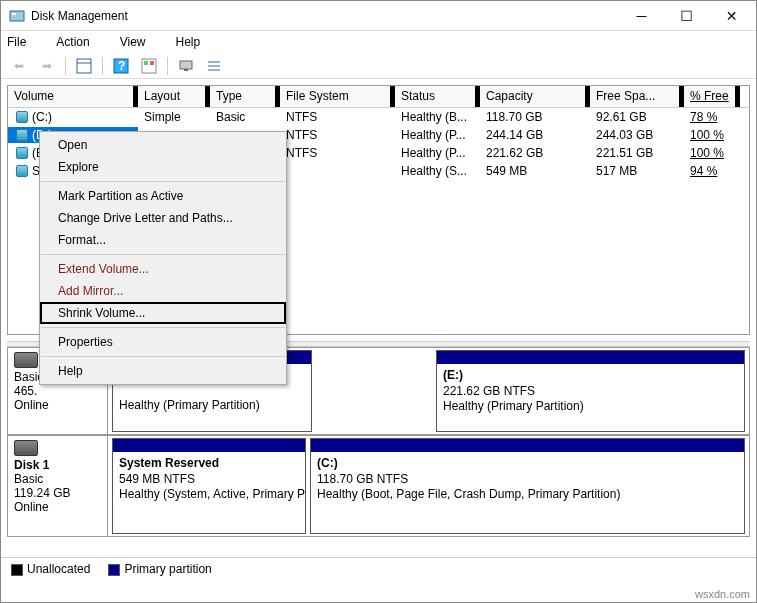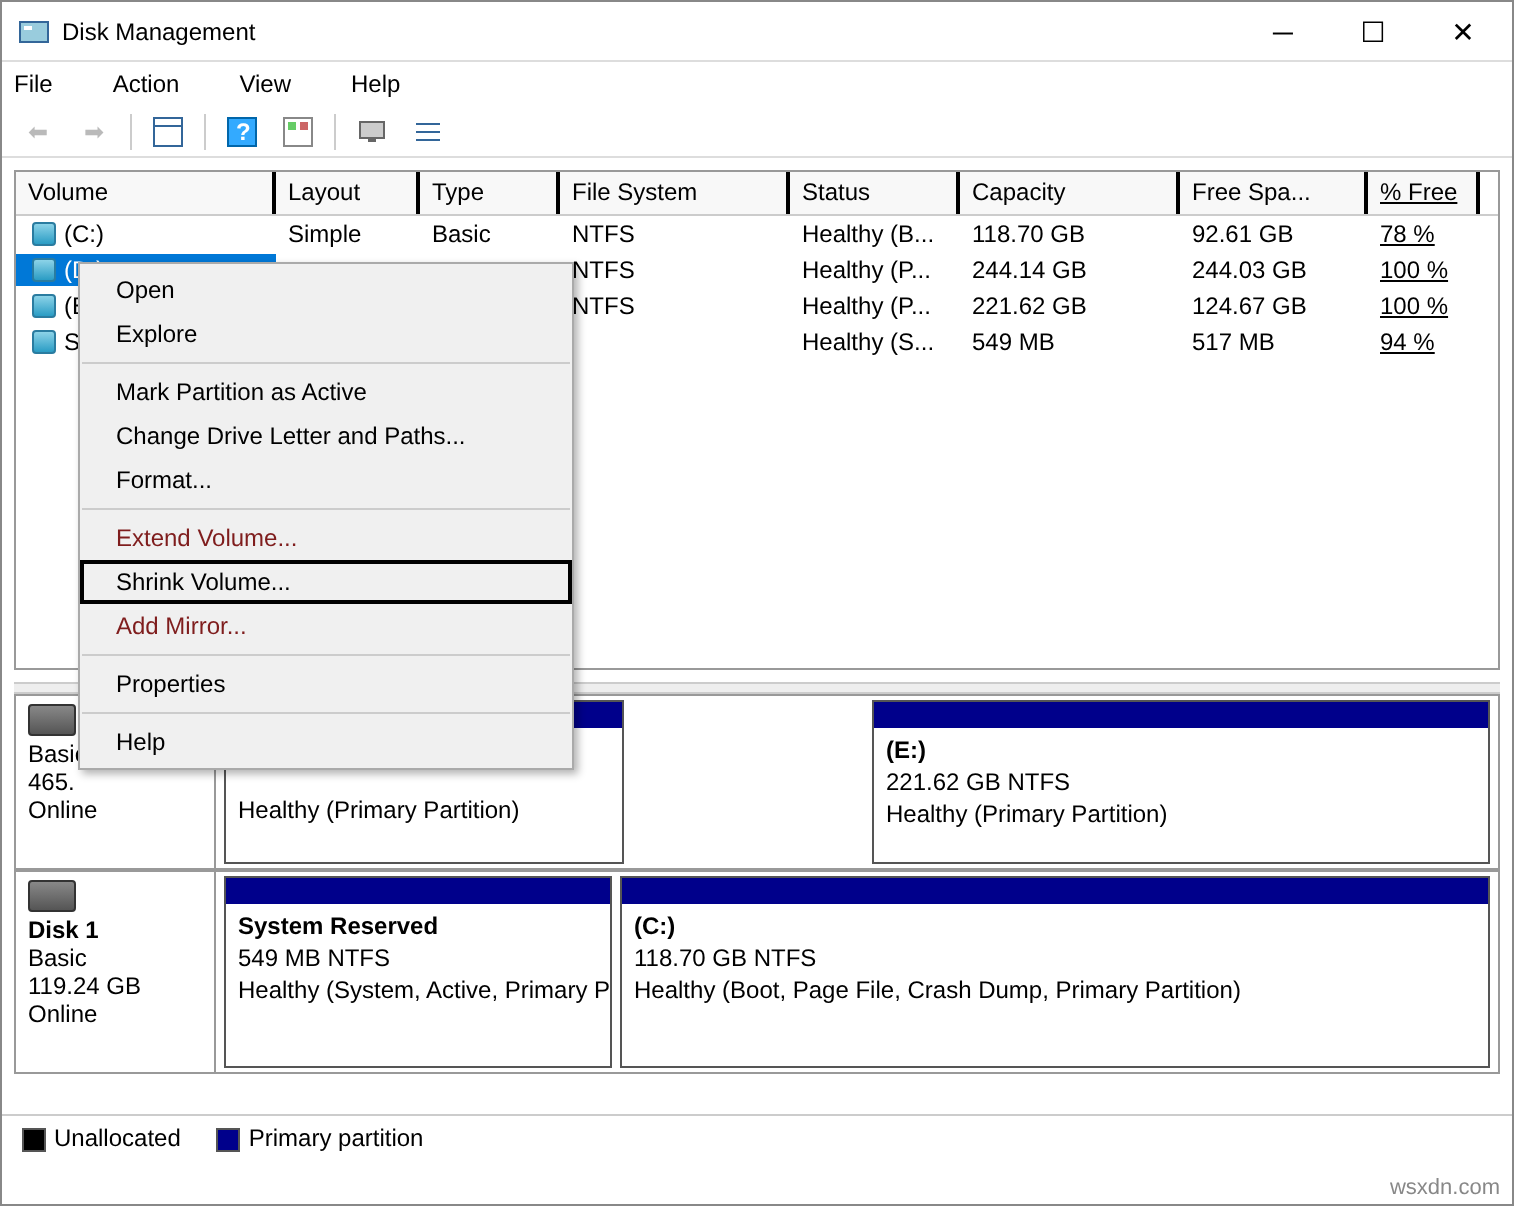--- a/index.html
+++ b/index.html
@@ -12,21 +12,21 @@
 .winbtn { width: 45px; height: 29px; display:flex; align-items:center; justify-content:center; font-size:14px;}
 .menubar { display: flex; padding: 2px 6px; gap: 30px; height:22px; align-items:center;}
 .menubar span { }
 .toolbar { display: flex; align-items:center; padding: 2px 6px; gap: 4px; height:26px; border-bottom:1px solid #ddd;}
 .tbtn { width:24px; height:22px; display:flex; align-items:center; justify-content:center; color:#555;}
 .tbtn.dis { opacity:0.4;}
 .sep { width:1px; height:18px; background:#ccc; margin:0 2px;}
 
 .grid { border:1px solid #999; margin:6px;}
 .ghead { display:flex; background:#fff; border-bottom:1px solid #ccc; height:22px;}
-.ghead > div { border-right:2px solid #000000; padding:3px 6px; background:#f8f8f8; }
+.ghead > div { border-right:5px solid #000000; padding:3px 6px; background:#f8f8f8; }
 .col-vol{width:130px;} .col-lay{width:72px;} .col-typ{width:70px;} .col-fs{width:115px;}
 .col-st{width:85px;} .col-cap{width:110px;} .col-fr{width:94px;} .col-pct{width:56px;text-decoration:underline;}
 .grow { display:flex; height:18px; align-items:center;}
 .grow > div { padding:1px 6px; display:flex; align-items:center; gap:4px;}
 .grow .col-vol { padding-left:8px;}
 .diskicon-sm { width:12px; height:12px; background:linear-gradient(#8cd3e8,#2a9cc4); border:1px solid #2a7ca0; border-radius:2px;}
 .sel { background:#0078d7; color:#fff;}
 
 .ctxmenu { position:absolute; left:38px; top:130px; width:248px; background:#f0f0f0; border:1px solid #aaa; box-shadow:2px 2px 4px rgba(0,0,0,0.3); padding:2px 0; z-index:10;}
 .ctxmenu .mi { padding:4px 18px; }
@@ -158,21 +158,21 @@
     <div class="grow">
       <div class="col-vol">
           <span class="diskicon-sm"></span>
           <span>(E:)</span>
         </div>
       <div class="col-lay"></div>
         <div class="col-typ"></div>
       <div class="col-fs">NTFS</div>
       <div class="col-st">Healthy (P...</div>
       <div class="col-cap">221.62 GB</div>
-      <div class="col-fr">124.67 GB</div>
+      <div class="col-fr">221.51 GB</div>
       <div class="col-pct">100 %</div>
     </div>
     <div class="grow">
       <div class="col-vol">
           <span class="diskicon-sm"></span>
           <span>Sy...</span>
         </div>
       <div class="col-lay"></div>
         <div class="col-typ"></div>
       <div class="col-fs"></div>
@@ -185,22 +185,22 @@
 
   <div class="ctxmenu">
     <div class="mi">Open</div>
     <div class="mi">Explore</div>
     <div class="msep"></div>
     <div class="mi">Mark Partition as Active</div>
     <div class="mi">Change Drive Letter and Paths...</div>
     <div class="mi">Format...</div>
     <div class="msep"></div>
     <div class="mi dis">Extend Volume...</div>
+    <div class="mi dis">Add Mirror...</div>
     <div class="mi hl">Shrink Volume...</div>
-    <div class="mi dis">Add Mirror...</div>
     <div class="msep"></div>
     <div class="mi">Properties</div>
     <div class="msep"></div>
     <div class="mi">Help</div>
   </div>
 
   <div class="splitter"></div>
 
   <div class="diskpanel" style="height:88px;">
     <div class="dleft">

